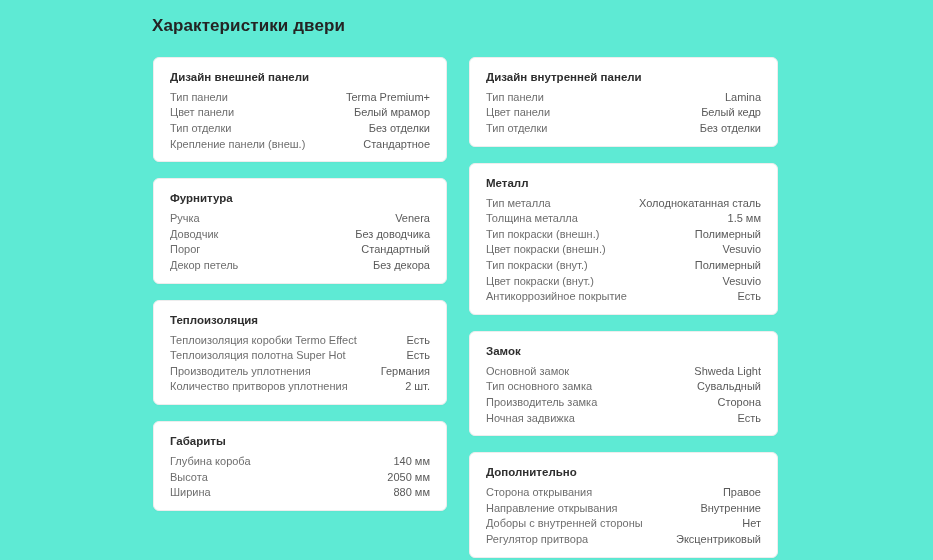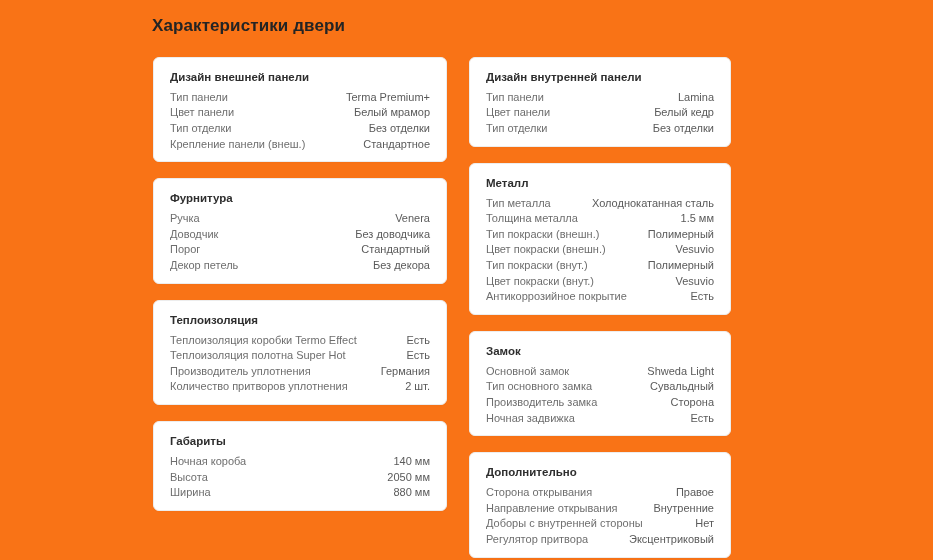--- a/index.html
+++ b/index.html
@@ -5,21 +5,21 @@
   html, body {
     margin: 0;
     padding: 0;
     background: #ffffff;
     font-family: "Liberation Sans", "DejaVu Sans", sans-serif;
   }
   .page {
     position: relative;
     width: 933px;
     height: 560px;
-    background: #f97316;
+    background: #5eead4;
     overflow: hidden;
   }
   .page-title {
     position: absolute;
     left: 152px;
     top: 16px;
     margin: 0;
     font-size: 17px;
     font-weight: 700;
     color: #242424;
@@ -32,21 +32,21 @@
     display: flex;
     gap: 22px;
     align-items: flex-start;
   }
   .col {
     display: flex;
     flex-direction: column;
     gap: 16px;
   }
   .col-left  { width: 294px; }
-  .col-right { width: 262px; }
+  .col-right { width: 309px; }
   .card {
     background: #ffffff;
     border: 1px solid #ededed;
     border-radius: 6px;
     padding: 13px 16px 10px 16px;
     box-sizing: border-box;
     box-shadow: 0 1px 2px rgba(0,0,0,0.02);
   }
   .card-title {
     margin: 0 0 6px 0;
@@ -132,21 +132,21 @@
         </div>
         <div class="spec-row">
           <span class="spec-label">Количество притворов уплотнения</span>
           <span class="spec-value">2 шт.</span>
         </div>
       </section>
 
       <section class="card">
         <h2 class="card-title">Габариты</h2>
         <div class="spec-row">
-          <span class="spec-label">Ночная короба</span>
+          <span class="spec-label">Глубина короба</span>
           <span class="spec-value">140 мм</span>
         </div>
         <div class="spec-row">
           <span class="spec-label">Высота</span>
           <span class="spec-value">2050 мм</span>
         </div>
         <div class="spec-row">
           <span class="spec-label">Ширина</span>
           <span class="spec-value">880 мм</span>
         </div>

